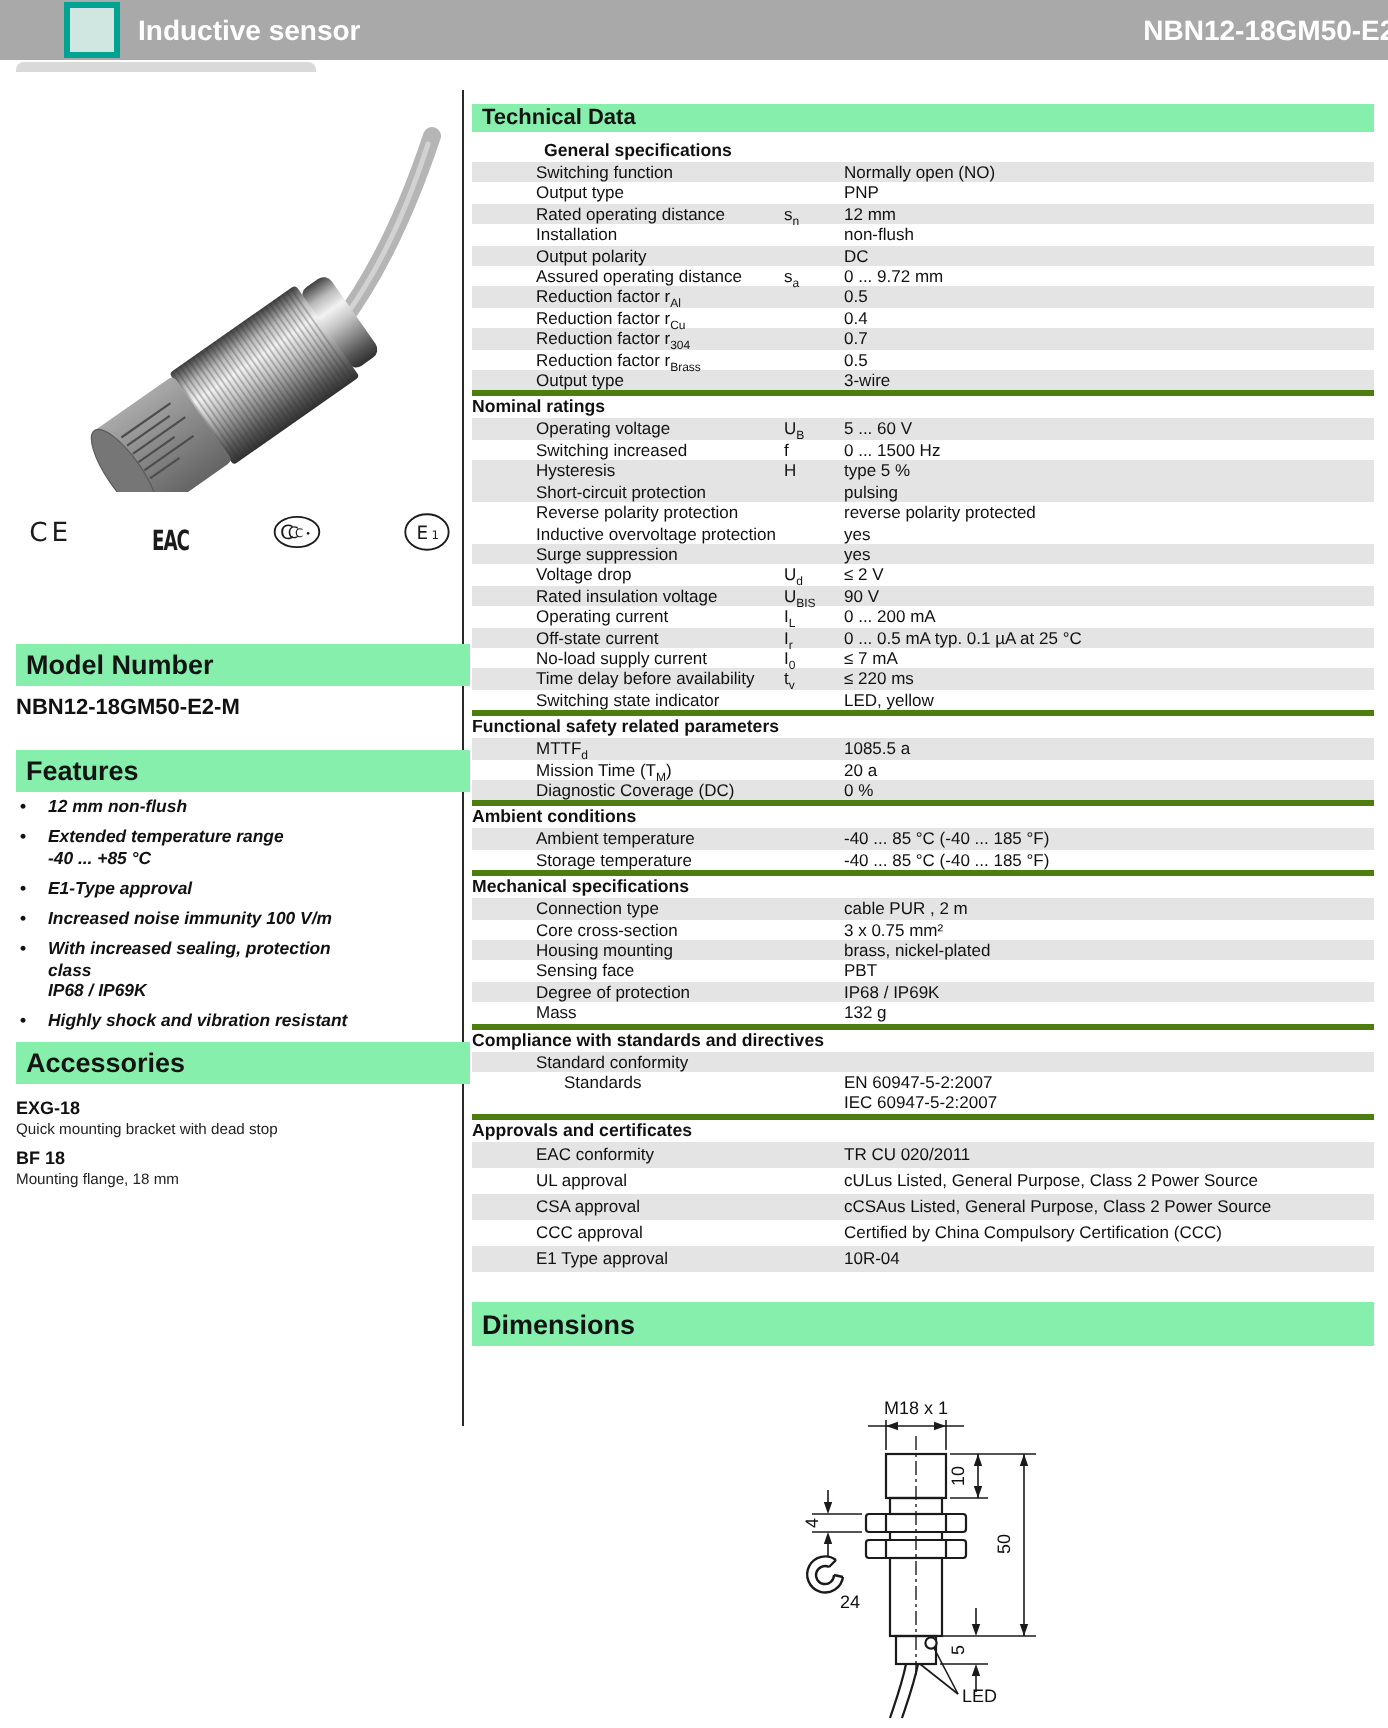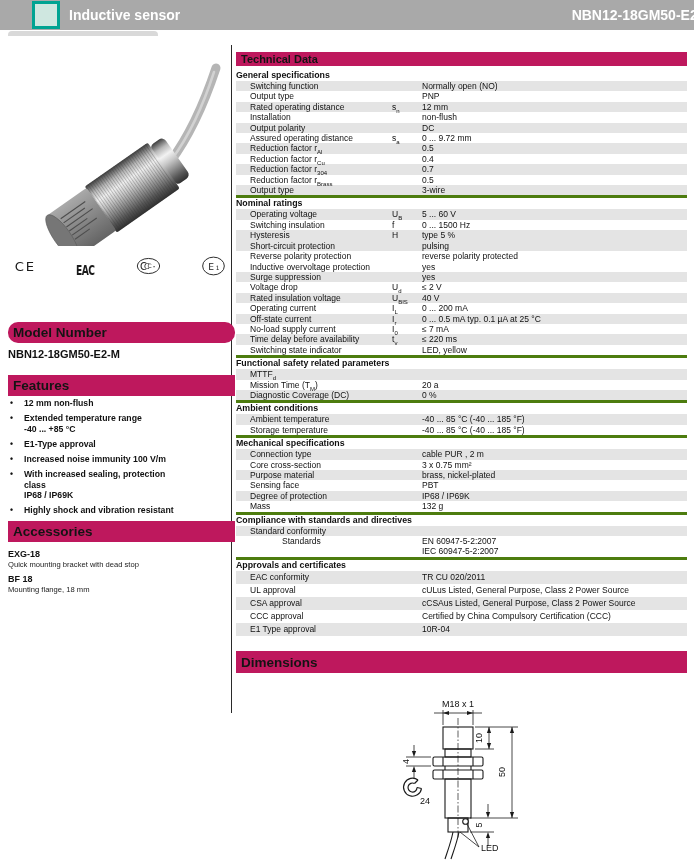--- a/index.html
+++ b/index.html
@@ -11,50 +11,50 @@
   .logo-square{width:22px;height:22px;background:#cfe7e0;border:3px solid #00a392;margin-left:4px;flex:0 0 auto;}
   .topbar-title{color:#fff;font-weight:bold;font-size:14px;margin-left:9px;flex:1 1 auto;}
   .topbar-part{color:#fff;font-weight:bold;font-size:14px;margin-right:8px;}
   
   .divider{position:absolute;left:231px;top:45px;width:1px;height:668px;background:#2a2a2a;}
   .lefttop-band{position:absolute;left:8px;top:31px;width:150px;height:5px;background:#d9d9d9;
                 border-radius:4px 4px 0 0;}
   .left-col{position:absolute;left:8px;top:30px;width:222px;}
   .right-col{position:absolute;left:236px;top:45px;width:451px;}
   
-  .bar{background:#be185d;color:#141414;font-weight:bold;display:flex;align-items:center;padding-left:5px;}
+  .bar{background:#86efac;color:#141414;font-weight:bold;display:flex;align-items:center;padding-left:5px;}
   .bar-left{position:absolute;left:0;width:222px;height:21px;font-size:13.5px;}
   .bar-td{height:14px;font-size:11px;margin-top:7px;}
   .bar-dim{height:22px;font-size:13.5px;}
   
   .photo-wrap{position:absolute;left:2px;top:26px;width:212px;height:190px;}
   .marks-row{position:absolute;left:6px;top:218px;width:212px;height:36px;
              display:flex;align-items:center;justify-content:space-between;gap:40px;}
   .model-value{position:absolute;left:0;top:318px;font-weight:bold;font-size:11px;}
   .features-list{position:absolute;left:2px;top:368px;width:218px;}
   .feature-item{display:flex;margin-bottom:4.5px;font-weight:bold;font-size:8.7px;line-height:10.6px;}
   .feature-item .bullet{width:14px;flex:0 0 auto;}
-  .feature-item .ftxt{white-space:pre-line;}
+  .feature-item .ftxt{white-space:pre-line;font-style:italic;}
   .accessories-list{position:absolute;left:0;top:515px;width:218px;}
   .acc-name{font-weight:bold;font-size:9px;line-height:11px;margin-top:4px;}
   .acc-desc{font-size:7.6px;line-height:9.5px;color:#222;}
-  .pos-model-bar{top:292px;border-radius:10px;}
+  .pos-model-bar{top:292px;}
   .pos-features-bar{top:345px;}
   .pos-acc-bar{top:491px;}
   
   .tech-table{margin-top:4px;}
   .spec-group-header{font-weight:bold;font-size:8.8px;height:11px;line-height:11px;
                      border-top:3px solid #4d7c0f;}
-  .spec-group-header.first{border-top:none;}
+  .spec-group-header.first{border-top:none;margin-left:36px;}
   .spec-row{display:grid;grid-template-columns:156px 30px 1fr;min-height:10.4px;
             font-size:8.5px;line-height:10.4px;align-items:start;}
   .spec-row.stripe{background:#e4e4e4;}
   .spec-row.tall{min-height:13px;line-height:13px;}
   .spec-row.multiline{line-height:10px;padding-bottom:1px;}
-  .c-label{padding-left:14px;}
+  .c-label{padding-left:32px;}
   .c-label.indent{padding-left:22px;margin-left:24px;}
   sub{font-size:6px;line-height:0;}
   
   .dim-svg{position:absolute;left:236px;top:656px;}
   .dim-svg text{font-family:"Liberation Sans",sans-serif;font-size:9px;fill:#101010;}
   
   .marks-row svg text{font-family:"DejaVu Sans",sans-serif;fill:#1b1b1b;}
 </style>
 </head>
 <body>
@@ -234,21 +234,21 @@
           <div class="c-sym"></div>
           <div class="c-val">3-wire</div>
         </div>
         <div class="spec-group-header">Nominal ratings</div>
         <div class="spec-row stripe">
           <div class="c-label">Operating voltage</div>
           <div class="c-sym">U<sub>B</sub></div>
           <div class="c-val">5 ... 60 V</div>
         </div>
         <div class="spec-row">
-          <div class="c-label">Switching insulation</div>
+          <div class="c-label">Switching increased</div>
           <div class="c-sym">f</div>
           <div class="c-val">0 ... 1500 Hz</div>
         </div>
         <div class="spec-row stripe">
           <div class="c-label">Hysteresis</div>
           <div class="c-sym">H</div>
           <div class="c-val">type 5  %</div>
         </div>
         <div class="spec-row stripe">
           <div class="c-label">Short-circuit protection</div>
@@ -271,21 +271,21 @@
           <div class="c-val">yes</div>
         </div>
         <div class="spec-row">
           <div class="c-label">Voltage drop</div>
           <div class="c-sym">U<sub>d</sub></div>
           <div class="c-val">≤ 2 V</div>
         </div>
         <div class="spec-row stripe">
           <div class="c-label">Rated insulation voltage</div>
           <div class="c-sym">U<sub>BIS</sub></div>
-          <div class="c-val">40 V</div>
+          <div class="c-val">90 V</div>
         </div>
         <div class="spec-row">
           <div class="c-label">Operating current</div>
           <div class="c-sym">I<sub>L</sub></div>
           <div class="c-val">0 ... 200 mA</div>
         </div>
         <div class="spec-row stripe">
           <div class="c-label">Off-state current</div>
           <div class="c-sym">I<sub>r</sub></div>
           <div class="c-val">0 ... 0.5 mA typ. 0.1 µA at 25 °C</div>
@@ -302,20 +302,21 @@
         </div>
         <div class="spec-row">
           <div class="c-label">Switching state indicator</div>
           <div class="c-sym"></div>
           <div class="c-val">LED, yellow</div>
         </div>
         <div class="spec-group-header">Functional safety related parameters</div>
         <div class="spec-row stripe">
           <div class="c-label">MTTF<sub>d</sub></div>
           <div class="c-sym"></div>
+          <div class="c-val">1085.5 a</div>
         </div>
         <div class="spec-row">
           <div class="c-label">Mission Time (T<sub>M</sub>)</div>
           <div class="c-sym"></div>
           <div class="c-val">20 a</div>
         </div>
         <div class="spec-row stripe">
           <div class="c-label">Diagnostic Coverage (DC)</div>
           <div class="c-sym"></div>
           <div class="c-val">0 %</div>
@@ -336,21 +337,21 @@
           <div class="c-label">Connection type</div>
           <div class="c-sym"></div>
           <div class="c-val">cable PUR , 2 m</div>
         </div>
         <div class="spec-row">
           <div class="c-label">Core cross-section</div>
           <div class="c-sym"></div>
           <div class="c-val">3 x 0.75 mm²</div>
         </div>
         <div class="spec-row stripe">
-          <div class="c-label">Purpose material</div>
+          <div class="c-label">Housing mounting</div>
           <div class="c-sym"></div>
           <div class="c-val">brass, nickel-plated</div>
         </div>
         <div class="spec-row">
           <div class="c-label">Sensing face</div>
           <div class="c-sym"></div>
           <div class="c-val">PBT</div>
         </div>
         <div class="spec-row stripe">
           <div class="c-label">Degree of protection</div>

